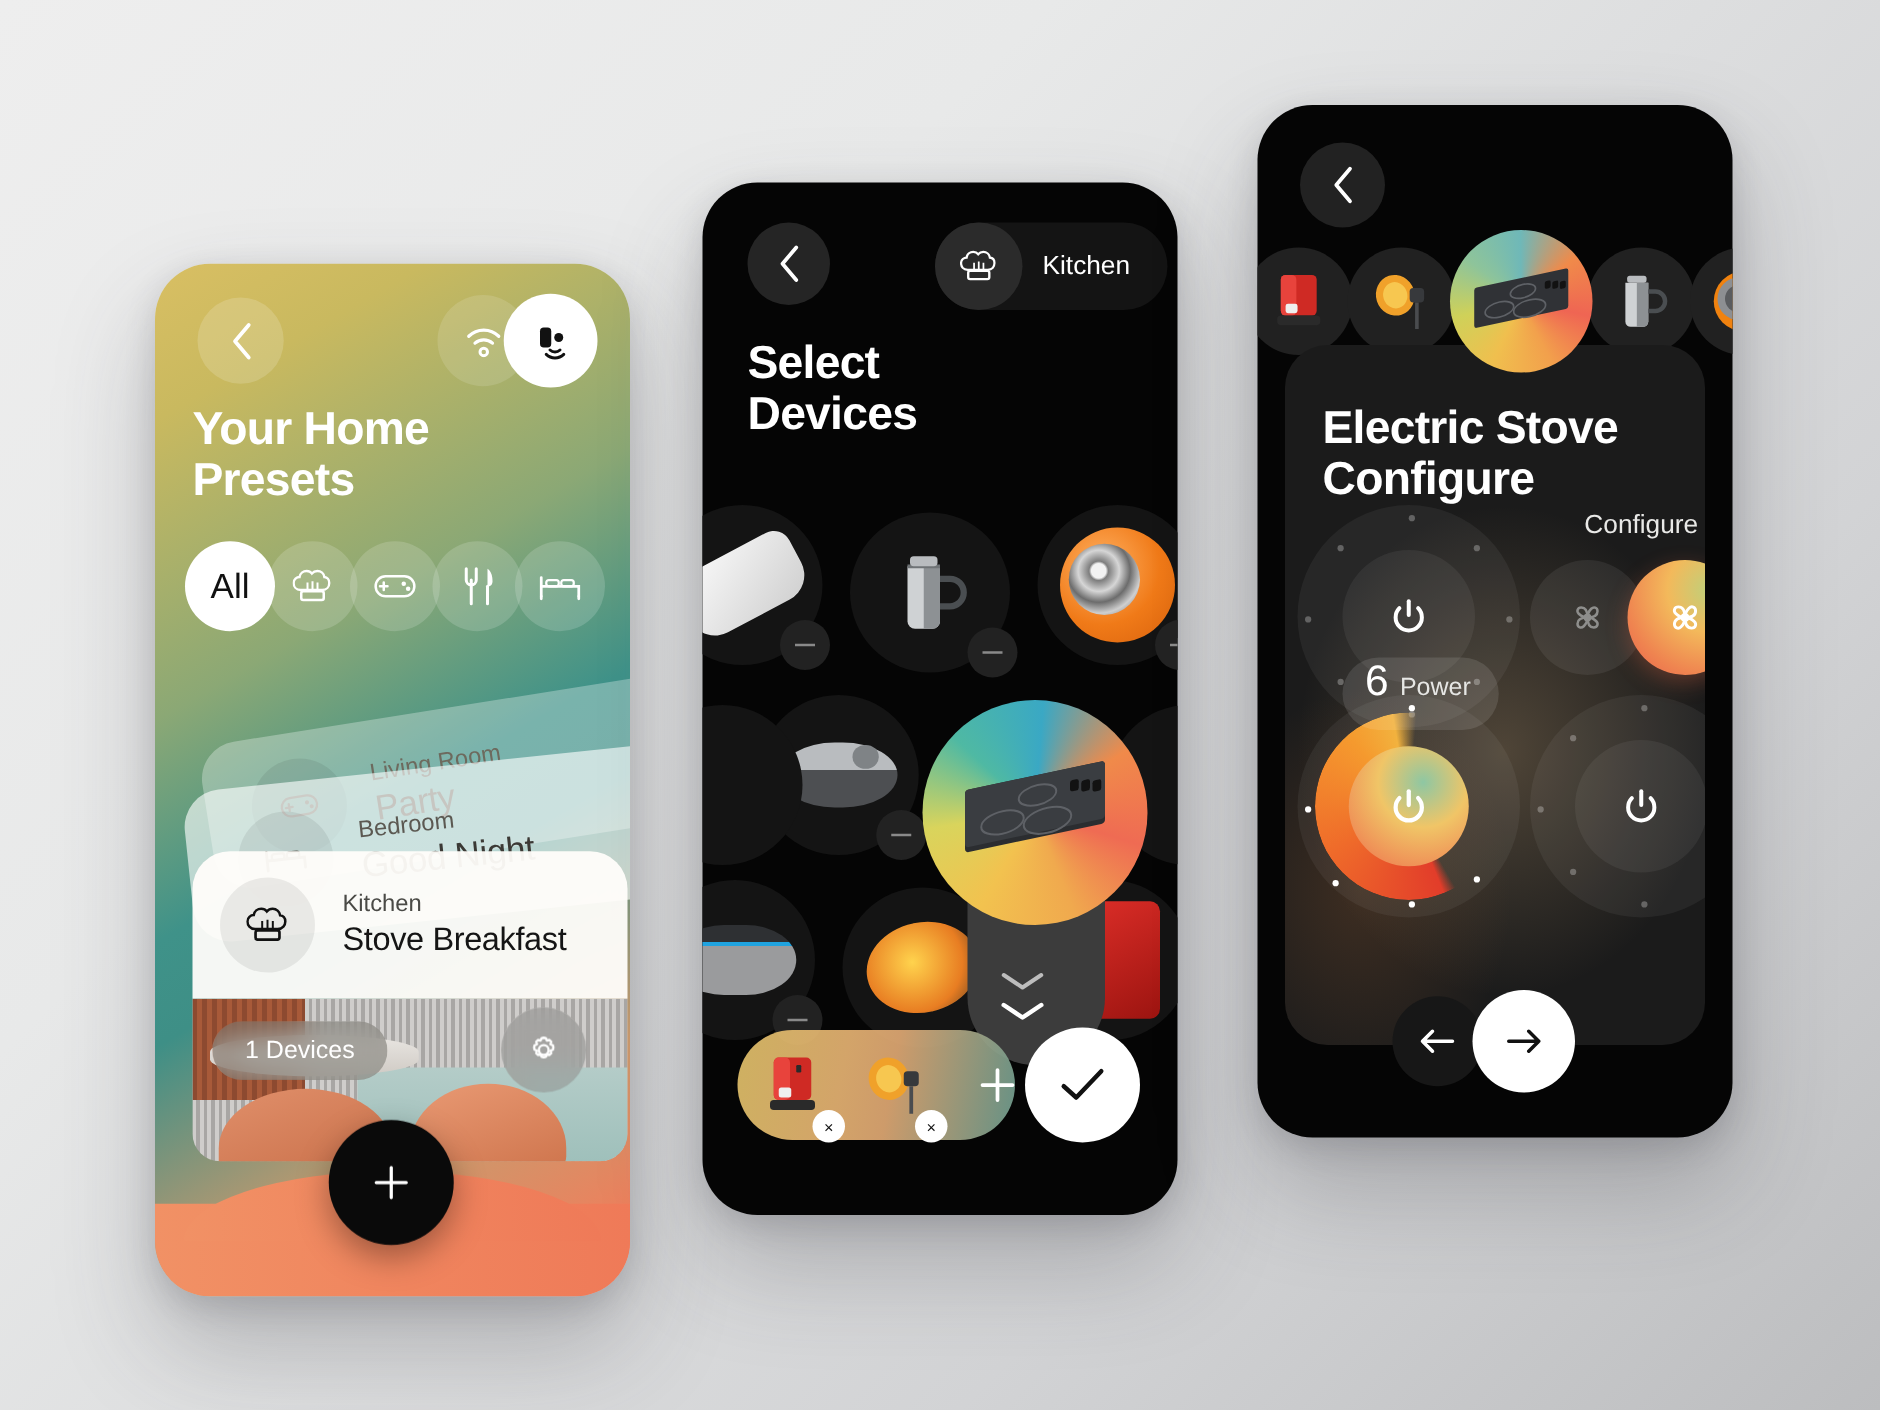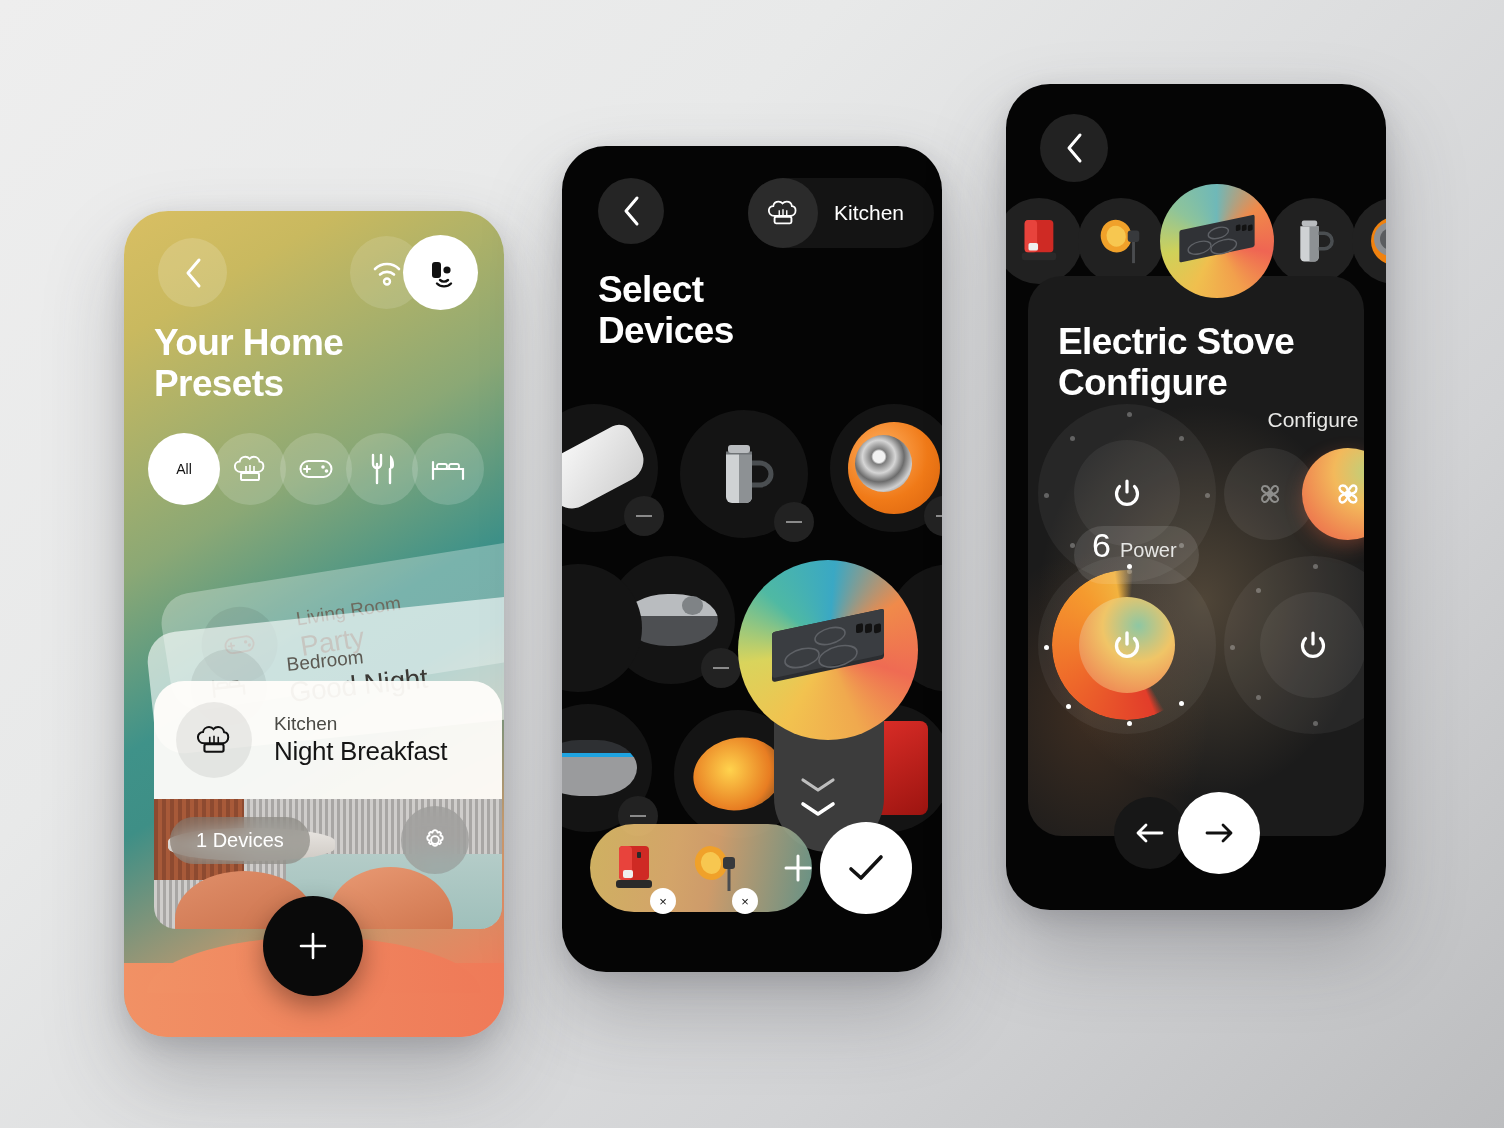--- a/index.html
+++ b/index.html
@@ -59,21 +59,21 @@
     position: absolute; left: 24px; top: 222px; right: 0; height: 72px;
     display: flex; align-items: center;
   }
   #p1-cats .catpill {
     width: 72px; height: 72px; margin-right: -6px;
     background: rgba(255,255,255,.16);
     position: relative;
   }
   #p1-cats .catpill.active {
     background: #fff; color: #111; z-index: 3;
-    font-size: 14px; font-weight: 400; justify-content: center;
+    font-size: 28px; font-weight: 400; justify-content: center;
   }
 
   .preset-card {
     position: absolute; border-radius: 30px;
     display: flex; align-items: center;
     overflow: hidden;
   }
   #card-living {
     left: 40px; top: 355px; width: 400px; height: 118px;
     transform: rotate(-9deg);
@@ -484,21 +484,21 @@
   <div class="preset-card" id="card-kitchen">
     <div class="pc-ico">
       <svg width="34" height="34" viewBox="0 0 32 32">
         <path d="M8 20 c-4 0-6-3-6-6 0-3 2.5-5 5-5 0.4-3 3-5 6-5 1.8 0 3.4 0.8 4.4 2.1C18.6 4.7 20.2 4 22 4c3 0 5.5 2.2 5.9 5.1 2.4 0.2 4.1 2.2 4.1 4.9 0 3-2 6-6 6z" transform="translate(-1,0) scale(0.95)" fill="none" stroke="#111" stroke-width="2"></path>
         <rect x="7" y="20" width="18" height="7" rx="1.6" fill="none" stroke="#111" stroke-width="2"></rect>
         <path d="M12 13v7M16 12v8M20 13v7" stroke="#111" stroke-width="1.5" fill="none"></path>
       </svg>
     </div>
     <div class="pc-txt">
       <div class="pc-room">Kitchen</div>
-      <div class="pc-name">Night Breakfast</div>
+      <div class="pc-name">Stove Breakfast</div>
     </div>
   </div>
 
   <div id="card-photo">
     <div class="wood"></div>
     <div class="sofa"></div>
     <div class="table"></div>
     <div class="chairA"></div>
     <div class="chairB"></div>
   </div>

